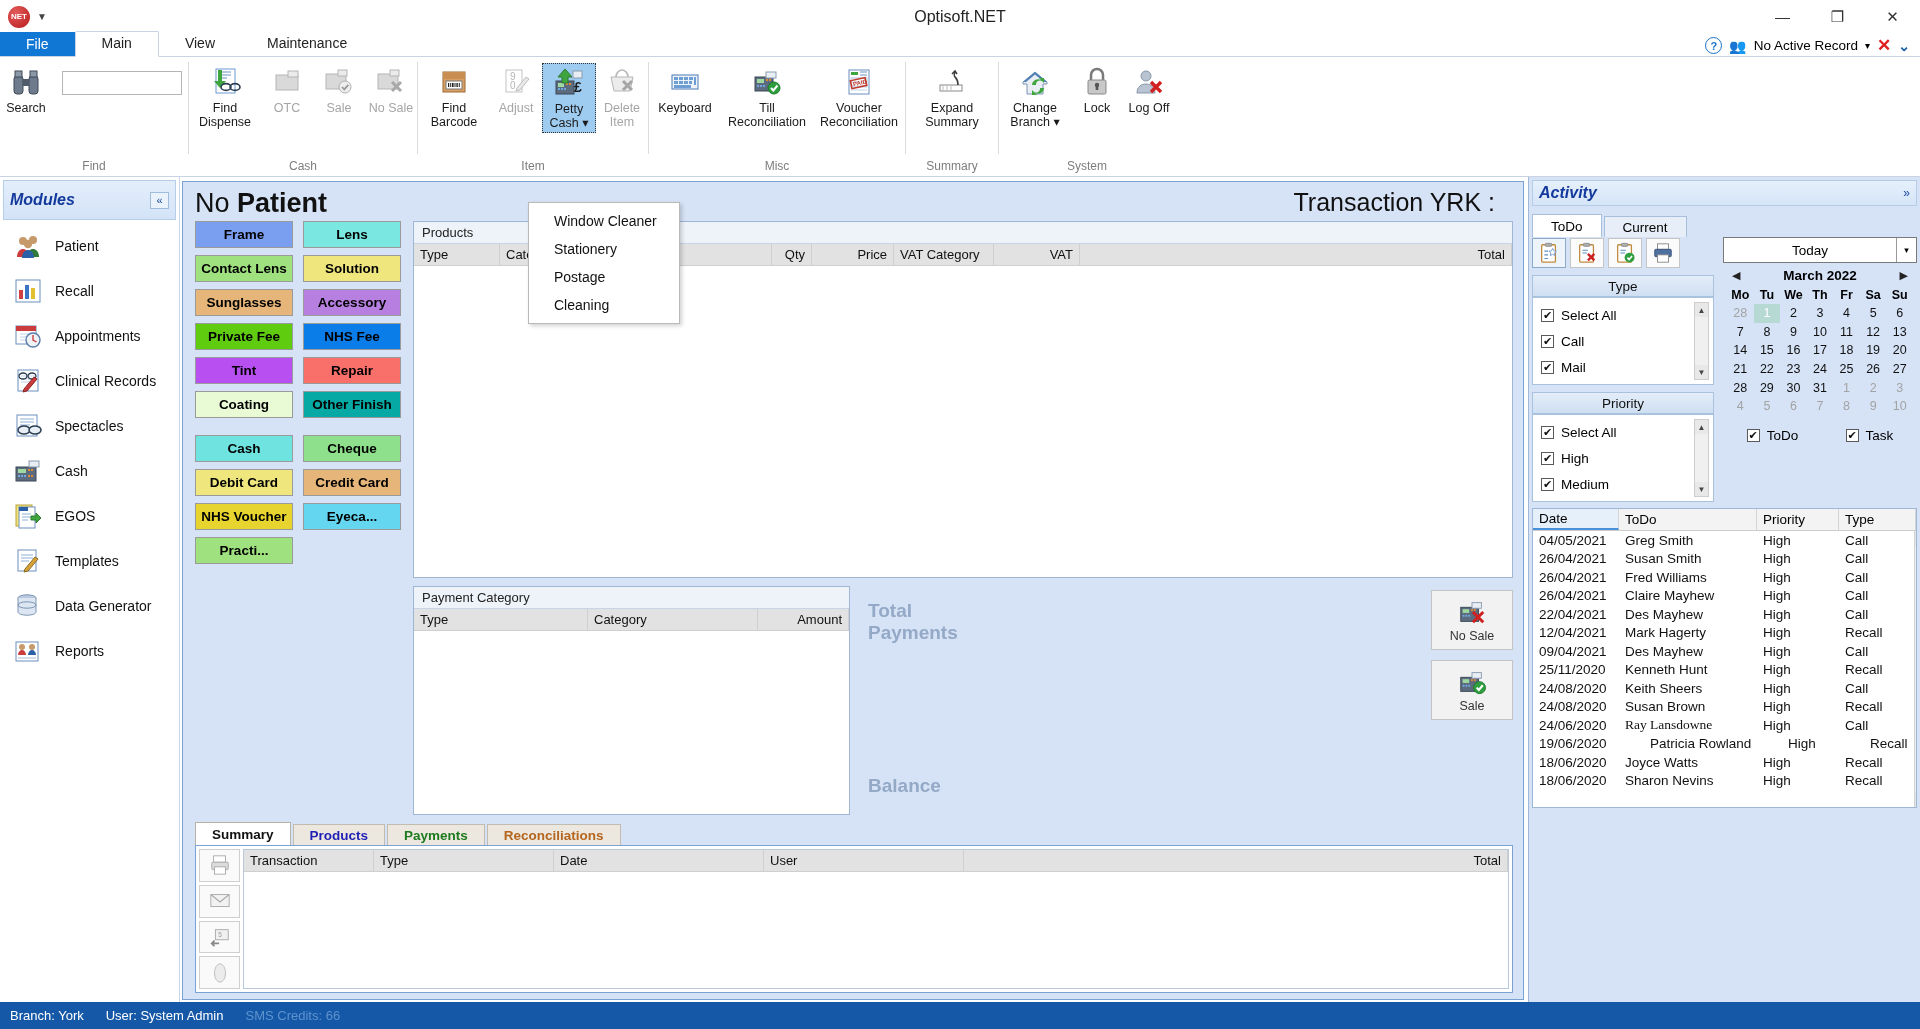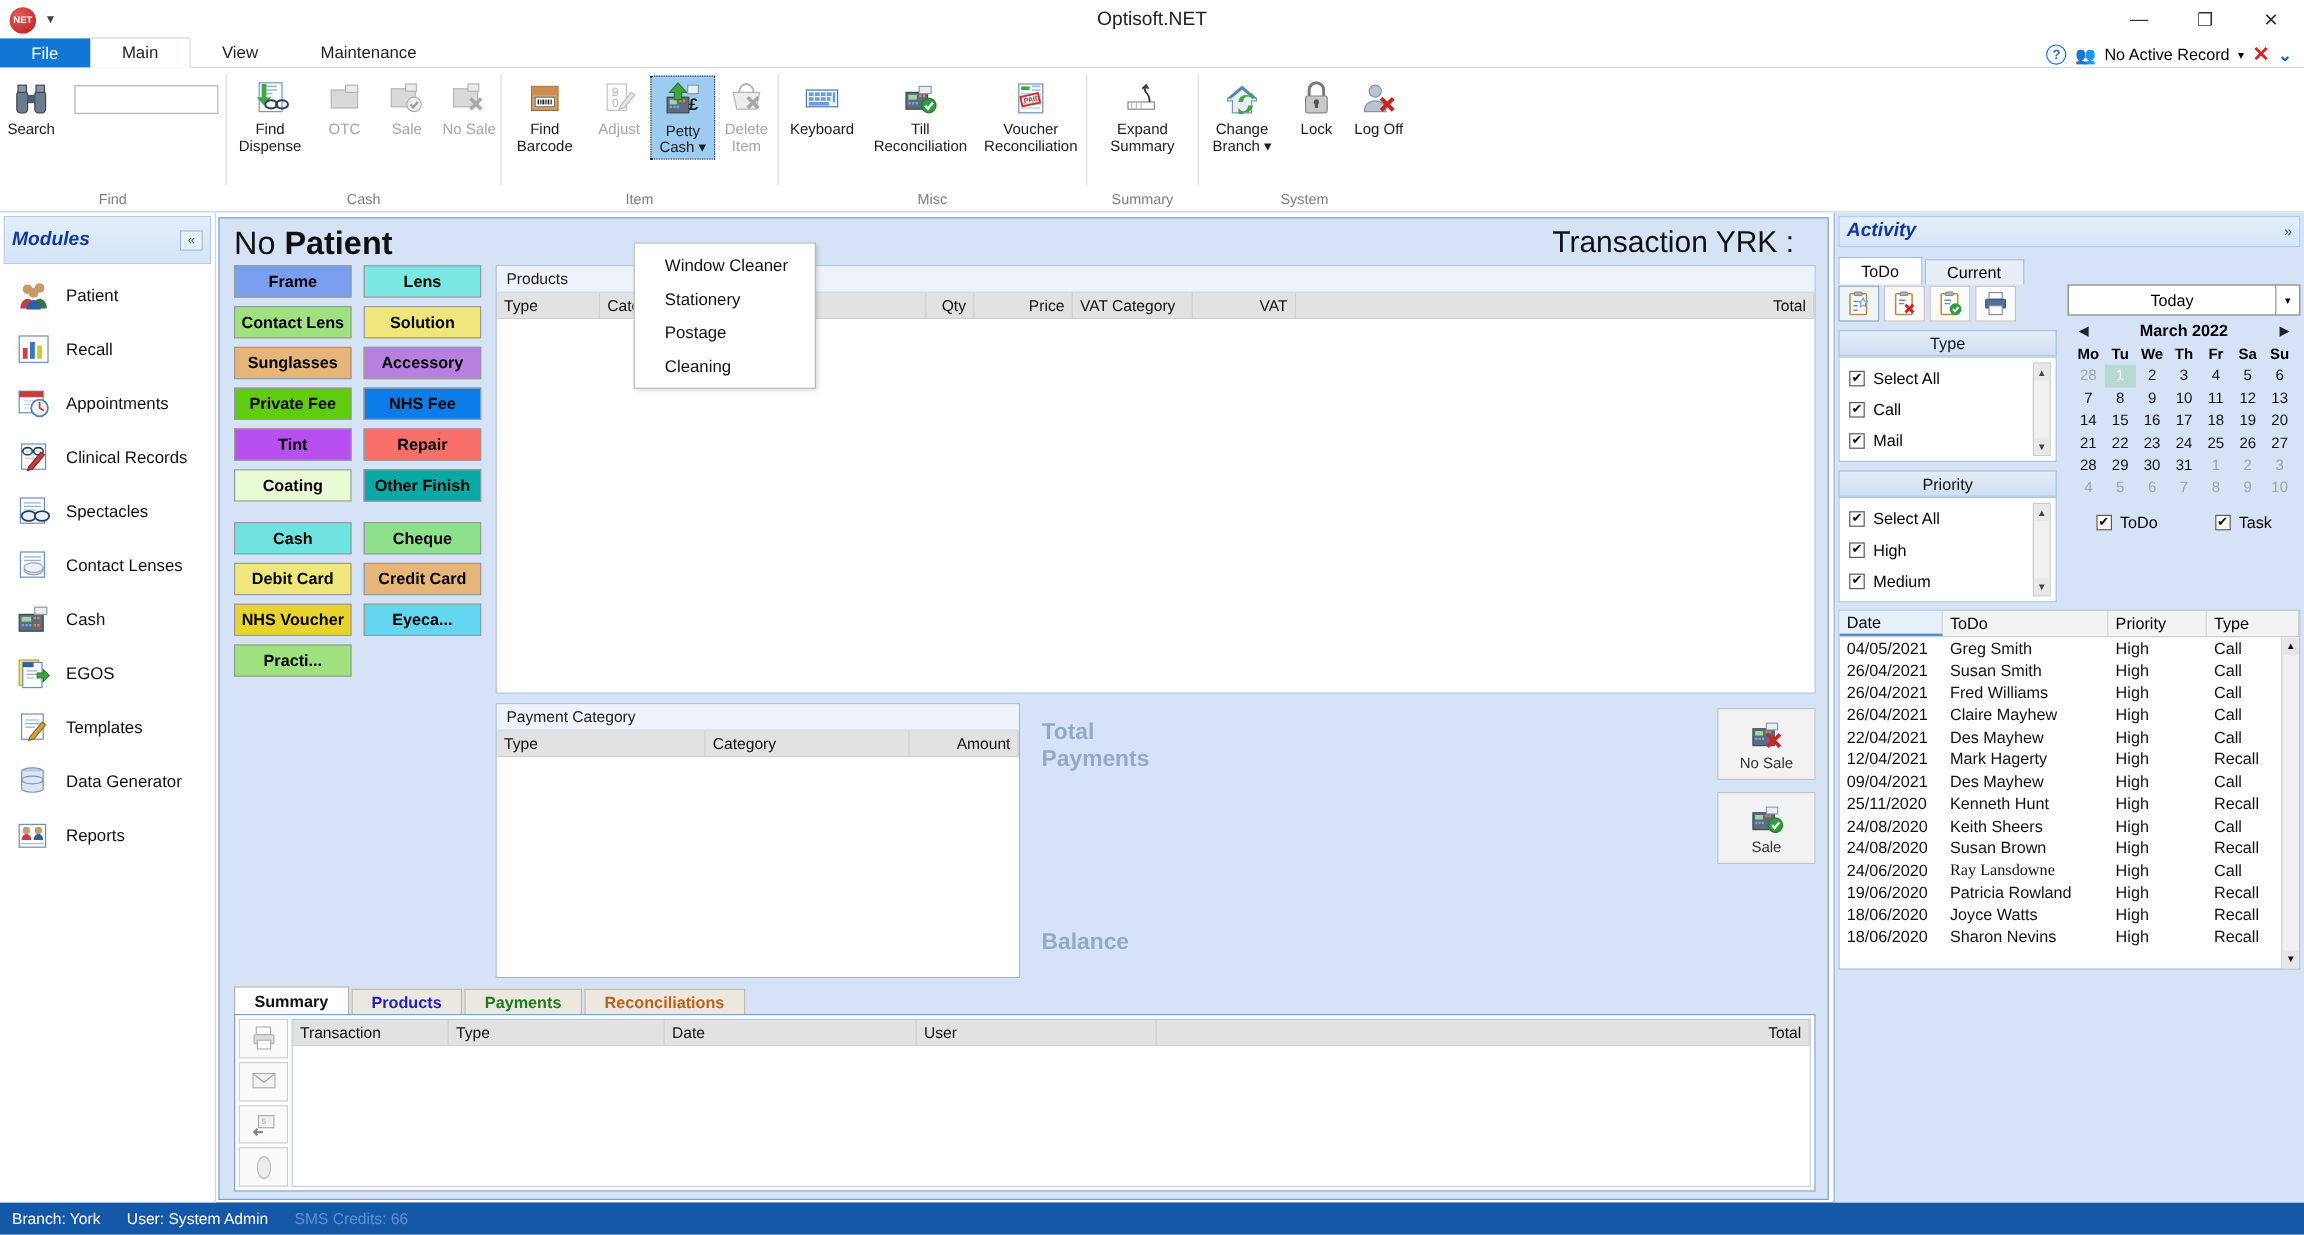--- a/index.html
+++ b/index.html
@@ -507,29 +507,20 @@
           <span class="ml">Clinical Records</span>
         </div>
         <div class="mitem">
           <span class="mi"><svg viewBox="0 0 28 26" width="28" height="26">
               <rect x="3" y="2" width="20" height="21" fill="#fff" stroke="#6b8fc0"></rect>
               <path d="M6 6h14M6 9h14M6 12h10" stroke="#8fb0d6"></path>
               <ellipse cx="10" cy="17" rx="6" ry="4" fill="#e8eef6" stroke="#2b3d52" stroke-width="1.5"></ellipse>
               <ellipse cx="21" cy="17" rx="6" ry="4" fill="#e8eef6" stroke="#2b3d52" stroke-width="1.5"></ellipse>
             </svg></span>
           <span class="ml">Spectacles</span>
-        </div>
-        <div class="mitem">
-          <span class="mi"><svg viewBox="0 0 28 26" width="28" height="26">
-              <rect x="3" y="2" width="20" height="21" fill="#fff" stroke="#6b8fc0"></rect>
-              <path d="M6 6h14M6 9h14" stroke="#8fb0d6"></path>
-              <ellipse cx="14" cy="17" rx="8" ry="4" fill="#d6dce3" stroke="#9aa5b2"></ellipse>
-              <ellipse cx="14" cy="15" rx="8" ry="4" fill="#eceff3" stroke="#9aa5b2"></ellipse>
-            </svg></span>
-          <span class="ml">Contact Lenses</span>
         </div>
         <div class="mitem">
           <span class="mi"><svg viewBox="0 0 28 26" width="28" height="26">
               <rect x="2" y="9" width="20" height="14" fill="#5c6b7d" stroke="#3b4856"></rect>
               <rect x="4" y="11" width="8" height="4" fill="#9fd8a0"></rect>
               <g fill="#e08a2e">
                 <rect x="14" y="11" width="2" height="2"></rect>
                 <rect x="17" y="11" width="2" height="2"></rect>
               </g>
               <g fill="#6fa8e0">
@@ -1023,21 +1014,21 @@
               <div class="ttc" style="flex: 1 1 0%;">Recall</div>
             </div>
             <div class="ttrow">
               <div class="ttc" style="width: 86px;">24/06/2020</div>
               <div class="ttc" style="width: 138px; font-family: Liberation Serif, serif;">Ray Lansdowne</div>
               <div class="ttc" style="width: 82px;">High</div>
               <div class="ttc" style="flex: 1 1 0%;">Call</div>
             </div>
             <div class="ttrow">
               <div class="ttc" style="width: 86px;">19/06/2020</div>
-              <div class="ttc" style="width: 138px;">Patricia Rowland</div>
+              <div class="ttc" style="width: 138px; margin-left: 25px;">Patricia Rowland</div>
               <div class="ttc" style="width: 82px;">High</div>
               <div class="ttc" style="flex: 1 1 0%;">Recall</div>
             </div>
             <div class="ttrow">
               <div class="ttc" style="width: 86px;">18/06/2020</div>
               <div class="ttc" style="width: 138px;">Joyce Watts</div>
               <div class="ttc" style="width: 82px;">High</div>
               <div class="ttc" style="flex: 1 1 0%;">Recall</div>
             </div>
             <div class="ttrow">

